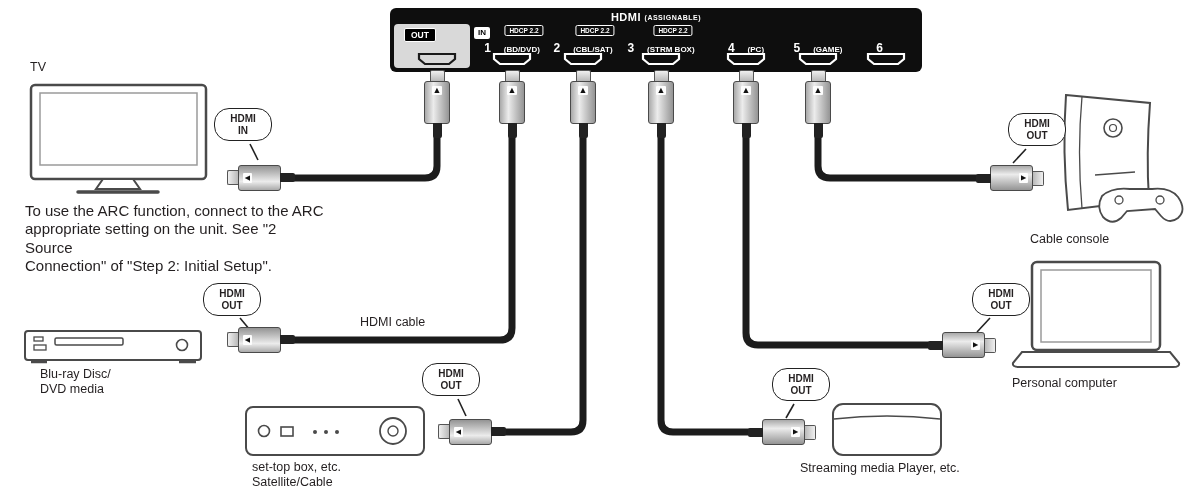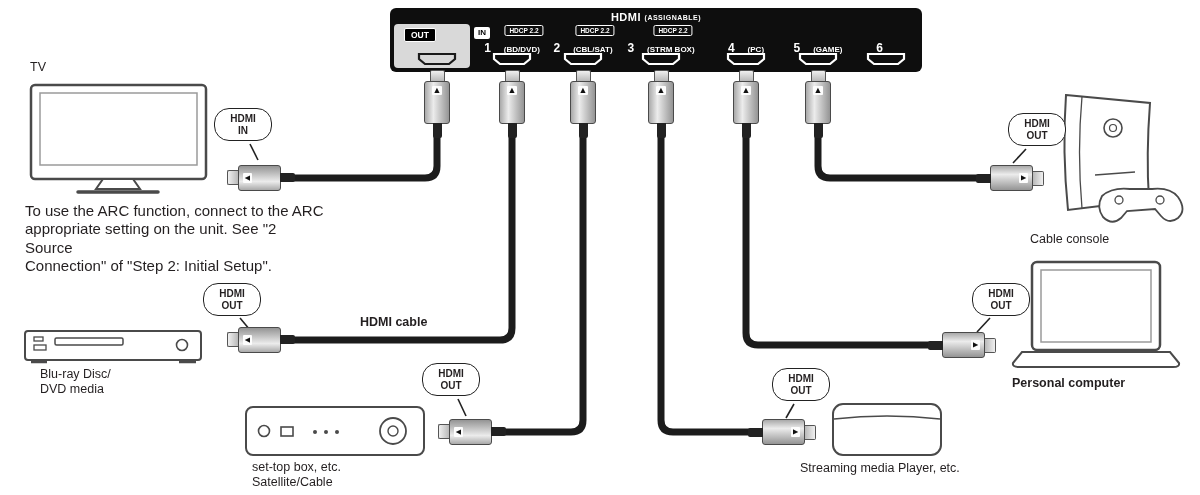--- a/index.html
+++ b/index.html
@@ -285,23 +285,23 @@
   <div class="lbl" style="left:30px;top:60px;width:176px;">TV</div>
   <div class="lbl" style="left:40px;top:367px;width:145px;">
     <span style="display:block;">Blu-ray Disc/</span>
     <span style="display:block;">DVD media</span>
   </div>
   <div class="lbl" style="left:252px;top:460px;width:165px;">
     <span style="display:block;">set-top box, etc.</span>
     <span style="display:block;">Satellite/Cable</span>
   </div>
   <div class="lbl" style="left:800px;top:461px;width:225px;">Streaming media Player, etc.</div>
-  <div class="lbl" style="left:1012px;top:376px;width:175px;font-weight:bold;">Personal computer</div>
+  <div class="lbl" style="left:1012px;top:376px;width:175px;">Personal computer</div>
   <div class="lbl" style="left:1030px;top:232px;width:150px;">Cable console</div>
-  <div class="lbl" style="left:360px;top:315px;width:110px;font-weight:bold;">HDMI cable</div>
+  <div class="lbl" style="left:360px;top:315px;width:110px;">HDMI cable</div>
 
   <div class="note">
     <span>To use the ARC function, connect to the ARC</span>
     <span>appropriate setting on the unit. See "2 Source</span>
     <span>Connection" of "Step 2:  Initial Setup".</span>
   </div>
 
 </div>
 
 </body></html>

